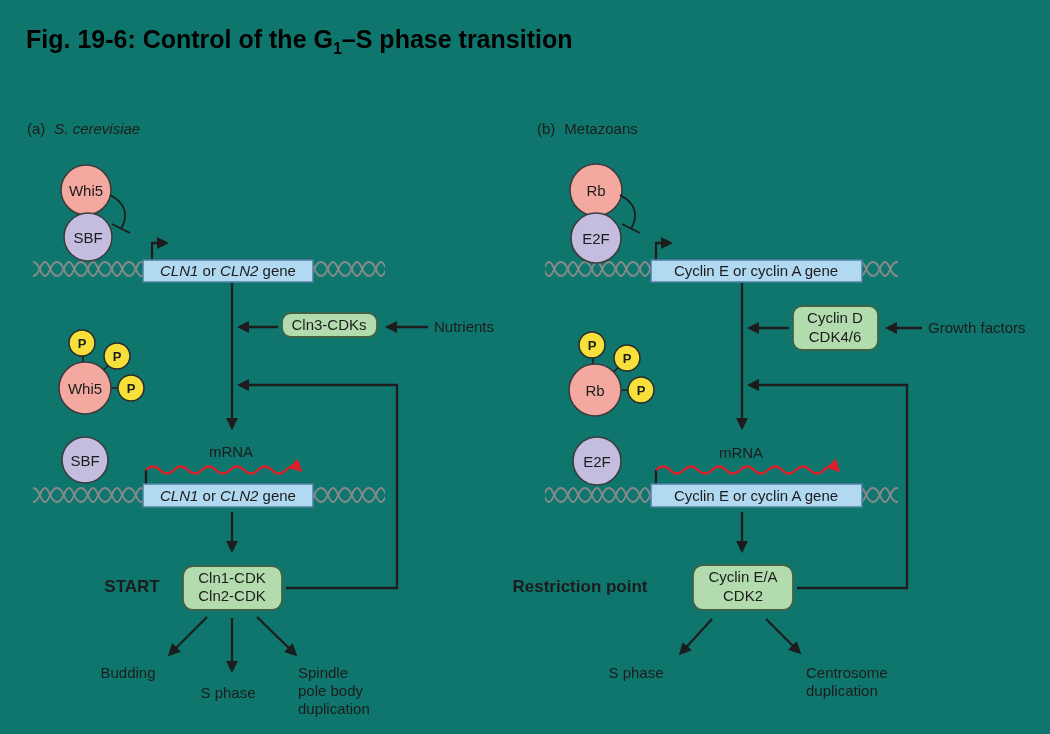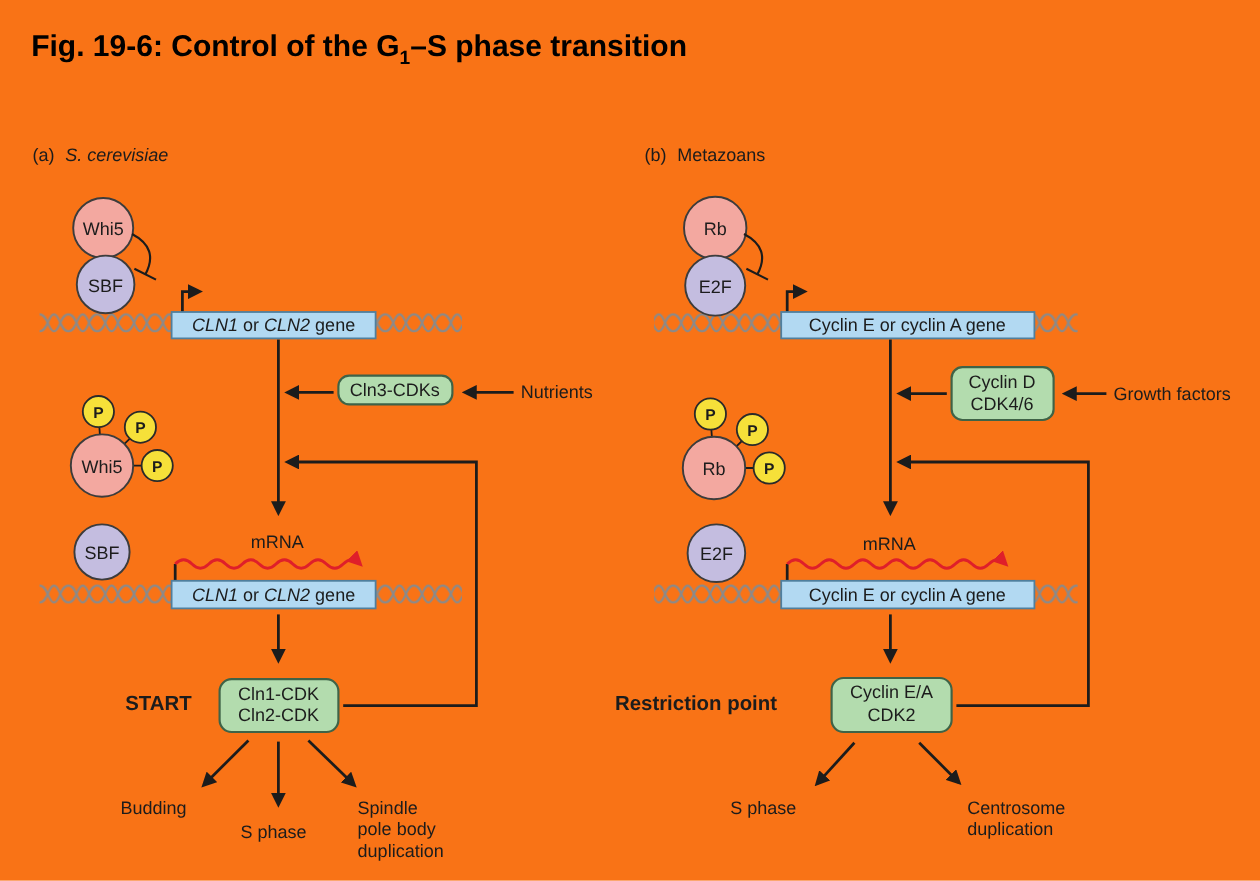--- a/index.html
+++ b/index.html
@@ -1,16 +1,16 @@
 <!DOCTYPE html>
 <html style="--pink: #f3a8a0; --purple: #c4bde0; --green-fill: #b3dcae; --green-border: #3f6347; --blue-fill: #b2d9f2; --blue-border: #4f7f9e; --yellow: #f6e039; --red: #df1f2a; --ink: #1c1c1c; --dna: #8a8a8a;"><head>
 <meta charset="utf-8">
 <style>
   html,body{margin:0;padding:0;background:#ffffff;}
-  .page{position:relative;width:1050px;height:734px;background:#f97316;
+  .page{position:relative;width:1050px;height:734px;background:#0f766e;
         font-family:"Liberation Sans",sans-serif;overflow:hidden;}
   .title{position:absolute;left:26px;top:8px;font-size:25px;font-weight:bold;
          color:#000;}
   .title sub{font-size:16px;}
   svg.diagram{position:absolute;left:0;top:0;}
   svg text{font-family:"Liberation Sans",sans-serif;fill:var(--ink);font-size:15px;}
   .bold{font-weight:bold;font-size:17px;}
   .ital{font-style:italic;}
   .psmall{font-size:13px;font-weight:bold;}
   .mid{text-anchor:middle;}

